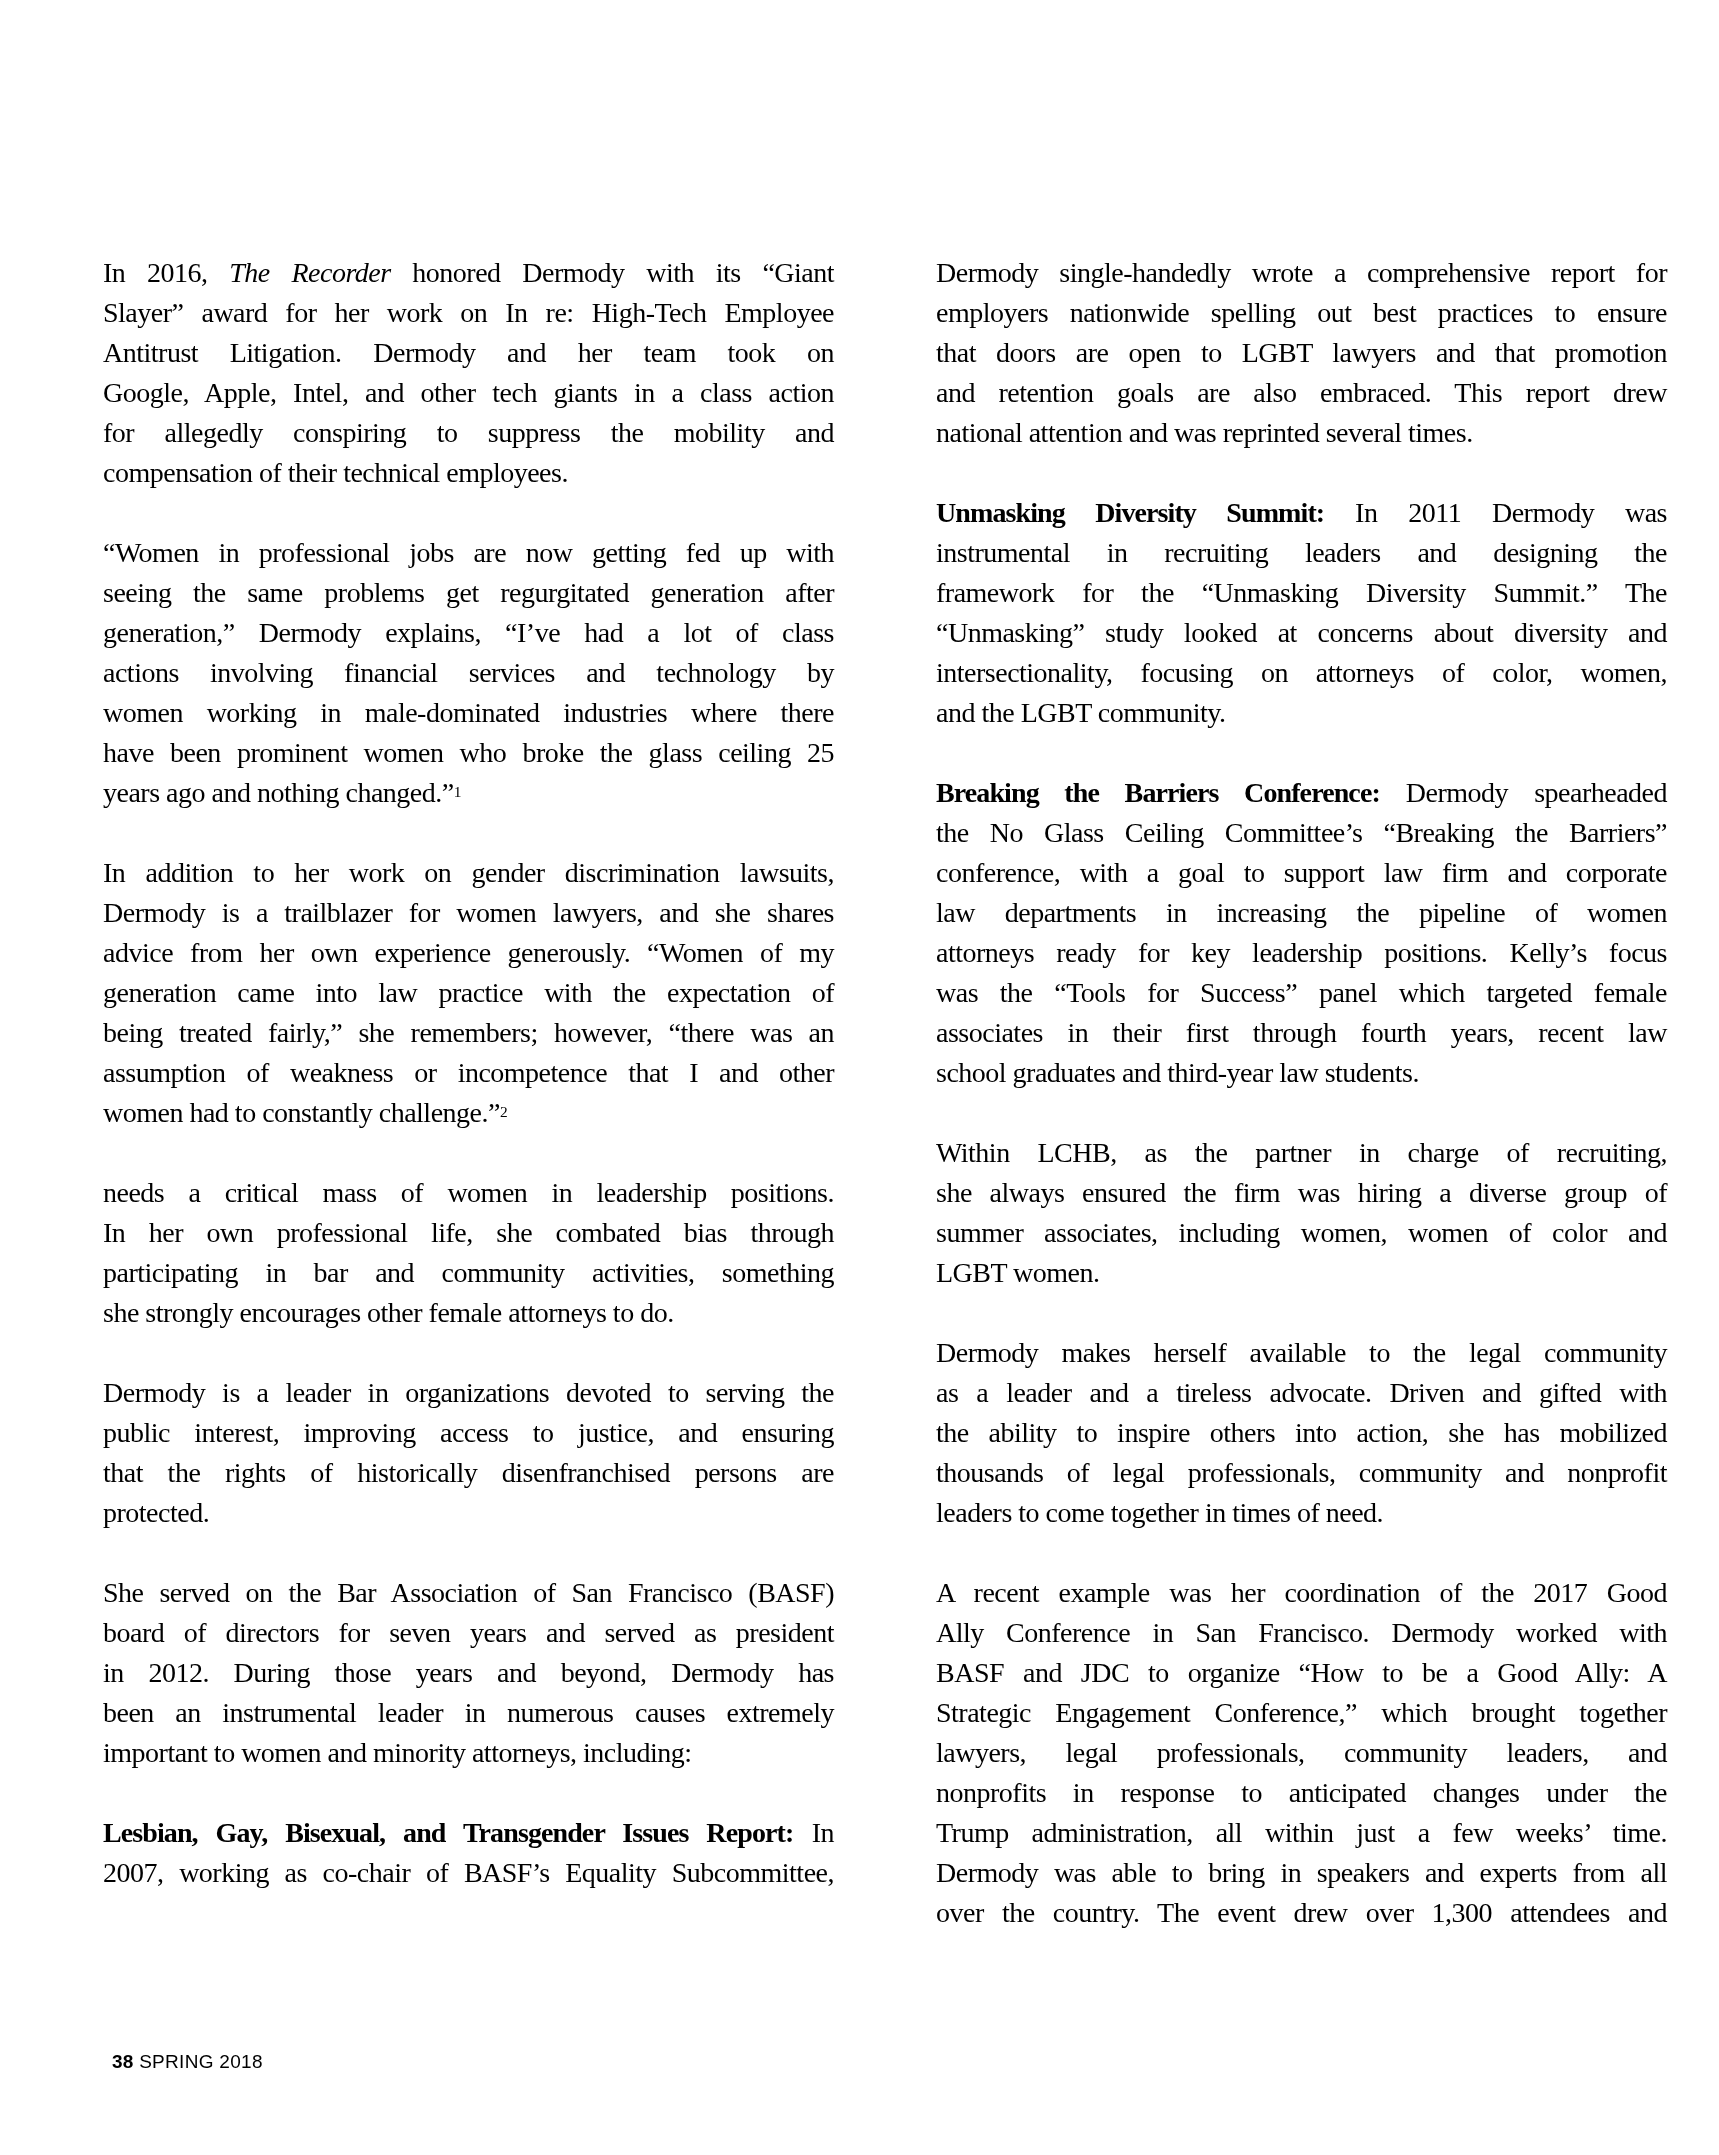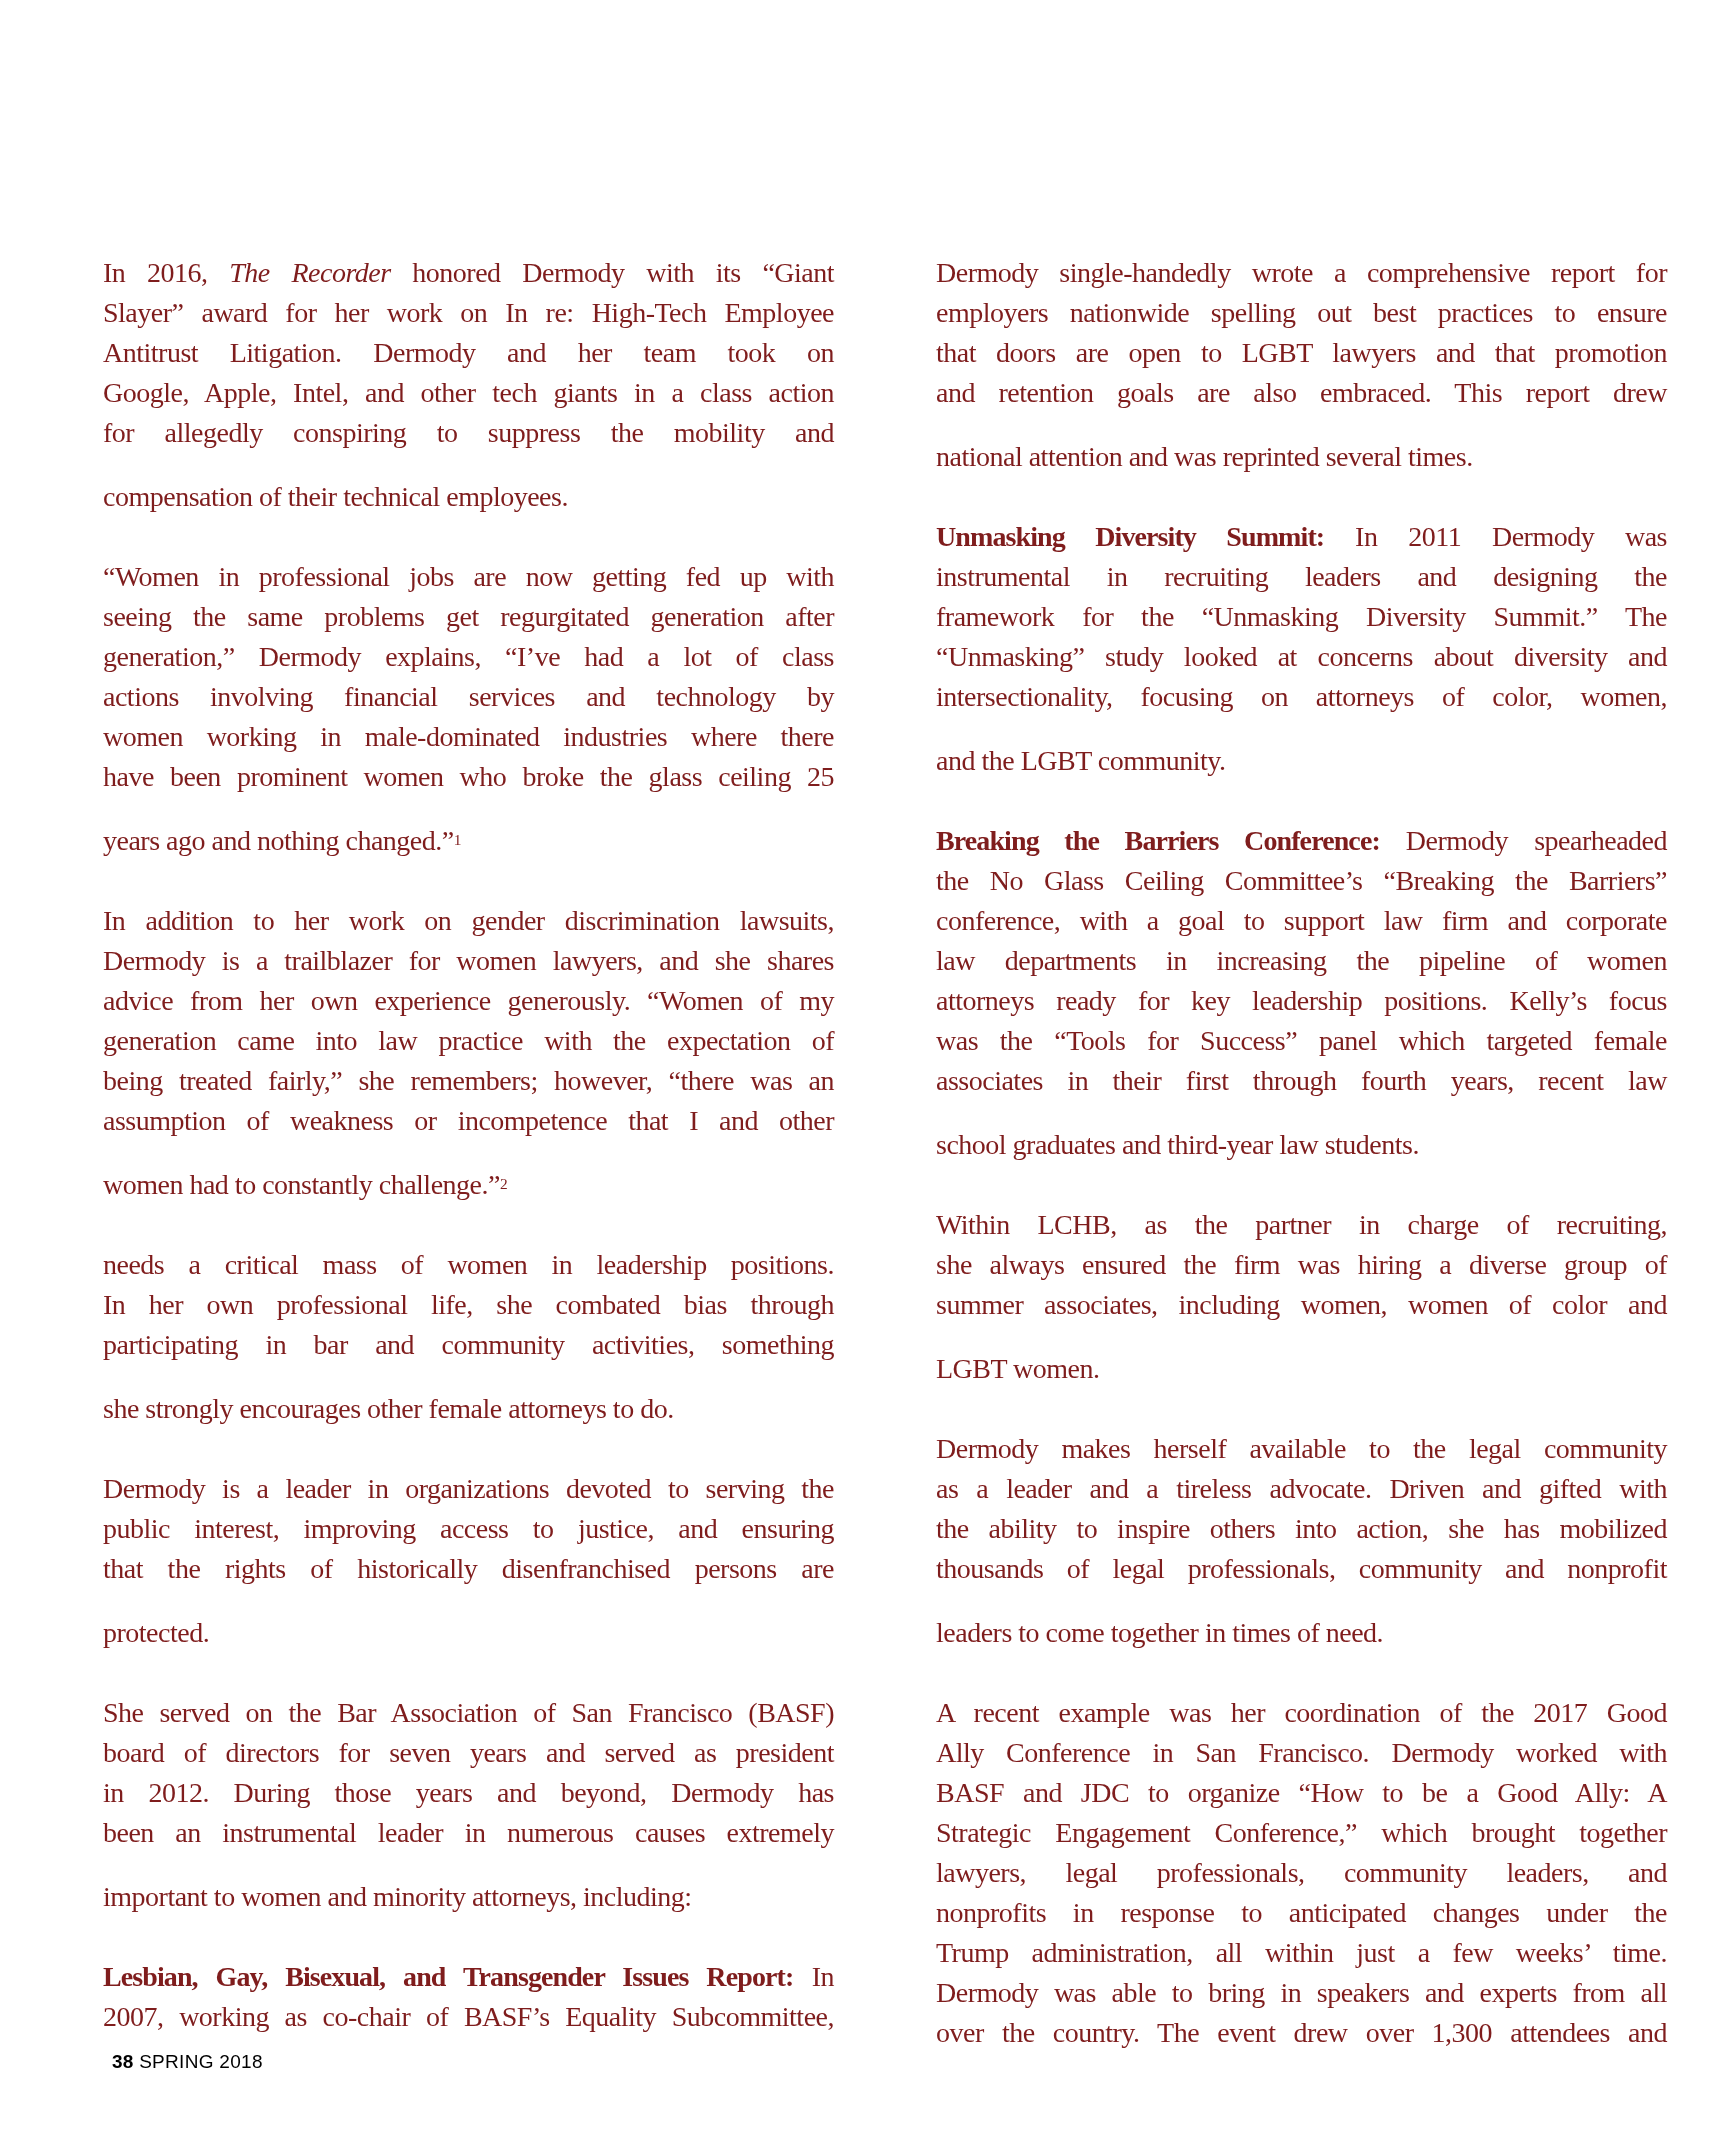--- a/index.html
+++ b/index.html
@@ -5,36 +5,36 @@
   html, body { margin: 0; padding: 0; background: #ffffff; }
   body { width: 1720px; height: 2156px; position: relative; overflow: hidden; }
   .page { position: absolute; left: 0; top: 0; width: 1720px; height: 2156px; background: #fff; }
   .column {
     position: absolute;
     top: 253px;
     width: 731px;
     font-family: "Liberation Serif", "DejaVu Serif", serif;
     font-size: 28px;
     line-height: 40px;
-    color: #7f1d1d;
+    color: #000000;
   }
   .col-left { left: 103px; }
   .col-right { left: 936px; }
   .para { margin: 0 0 40px 0; }
   .para:last-child { margin-bottom: 0; }
   .line {
     display: block;
     white-space: nowrap;
     text-align: justify;
     text-align-last: justify;
     height: 40px;
     overflow: visible;
     letter-spacing: -0.5px;
   }
-  .line.last { text-align-last: left; margin-top: 24px; }
+  .line.last { text-align-last: left; }
   .bold { font-weight: bold; letter-spacing: -0.9px; }
   .ital { font-style: italic; }
   sup { font-size: 0.55em; line-height: 0; position: relative; top: -0.35em; vertical-align: baseline; }
   .footer {
     position: absolute;
     left: 112px;
     top: 2051px;
     font-family: "Liberation Sans", "DejaVu Sans", sans-serif;
     font-size: 19px;
     color: #000000;

